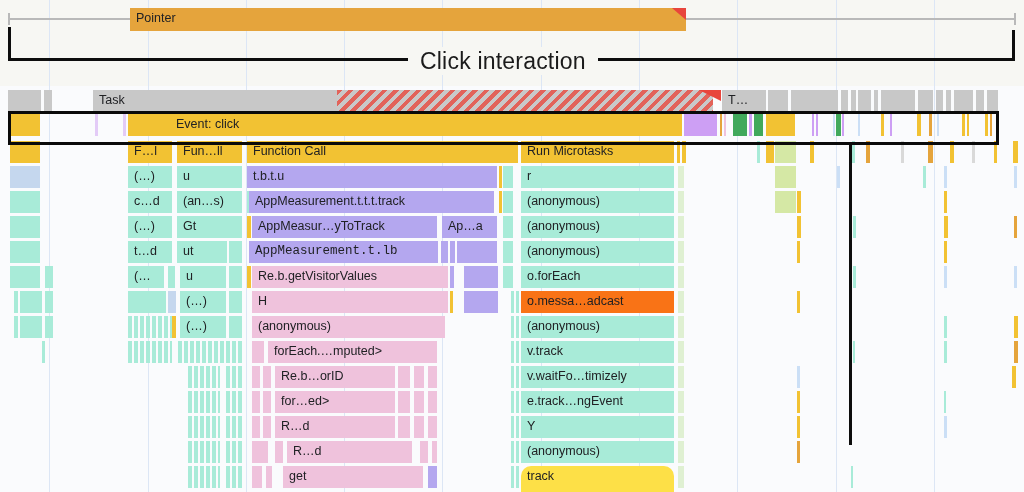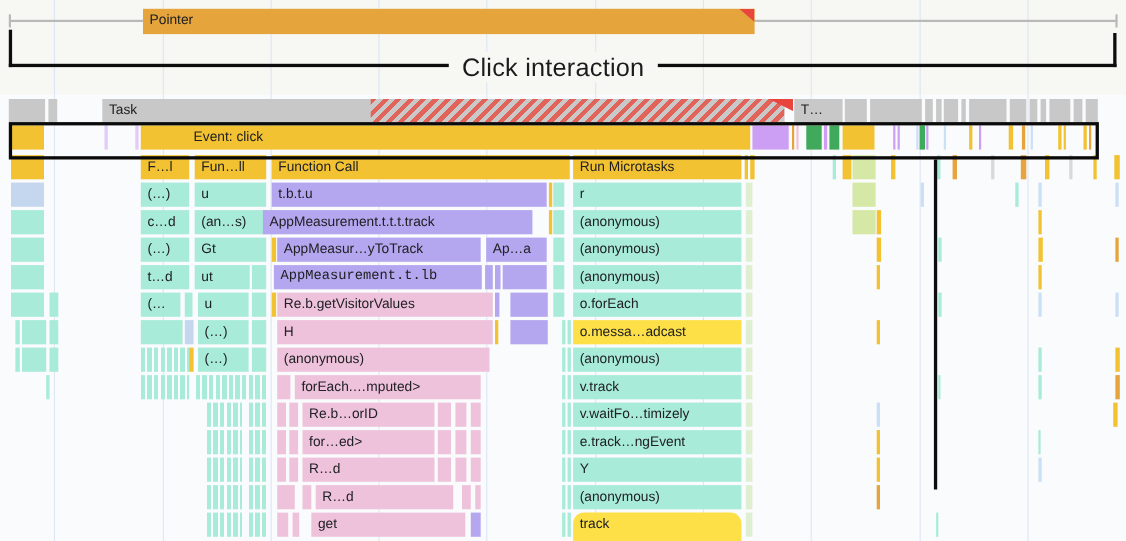--- a/index.html
+++ b/index.html
@@ -120,21 +120,21 @@
       <div class="bar sliver" style="left: 678px; top: 166px; width: 6px; height: 22px; background: rgb(223, 240, 210);"></div>
       <div class="bar sliver" style="left: 775px; top: 166px; width: 21px; height: 22px; background: rgb(213, 232, 165);"></div>
       <div class="bar sliver" style="left: 837px; top: 166px; width: 3px; height: 22px; background: rgb(203, 223, 246);"></div>
       <div class="bar sliver" style="left: 923px; top: 166px; width: 3px; height: 22px; background: rgb(168, 235, 216);"></div>
       <div class="bar sliver" style="left: 944px; top: 166px; width: 3px; height: 22px; background: rgb(203, 223, 246);"></div>
       <div class="bar sliver" style="left: 1014px; top: 166px; width: 3px; height: 22px; background: rgb(203, 223, 246);"></div>
       <div class="bar sliver" style="left: 10px; top: 191px; width: 30px; height: 22px; background: rgb(168, 235, 216);"></div>
       <div class="bar" style="left: 128px; top: 191px; width: 44px; height: 22px; background: rgb(168, 235, 216);">c…d</div>
       <div class="bar" style="left: 177px; top: 191px; width: 65px; height: 22px; background: rgb(168, 235, 216);">(an…s)</div>
       <div class="bar sliver" style="left: 247px; top: 191px; width: 3px; height: 22px; background: rgb(168, 235, 216);"></div>
-      <div class="bar" style="left: 239px; top: 191px; width: 245px; height: 22px; background: rgb(180, 167, 239);">AppMeasurement.t.t.t.track</div>
+      <div class="bar" style="left: 249px; top: 191px; width: 245px; height: 22px; background: rgb(180, 167, 239);">AppMeasurement.t.t.t.track</div>
       <div class="bar sliver" style="left: 499px; top: 191px; width: 3px; height: 22px; background: rgb(242, 194, 51);"></div>
       <div class="bar sliver" style="left: 503px; top: 191px; width: 10px; height: 22px; background: rgb(168, 235, 216);"></div>
       <div class="bar" style="left: 521px; top: 191px; width: 153px; height: 22px; background: rgb(168, 235, 216);">(anonymous)</div>
       <div class="bar sliver" style="left: 678px; top: 191px; width: 6px; height: 22px; background: rgb(223, 240, 210);"></div>
       <div class="bar sliver" style="left: 775px; top: 191px; width: 21px; height: 22px; background: rgb(213, 232, 165);"></div>
       <div class="bar sliver" style="left: 797px; top: 191px; width: 4px; height: 22px; background: rgb(242, 194, 51);"></div>
       <div class="bar sliver" style="left: 944px; top: 191px; width: 3px; height: 22px; background: rgb(242, 194, 51);"></div>
       <div class="bar sliver" style="left: 10px; top: 216px; width: 30px; height: 22px; background: rgb(168, 235, 216);"></div>
       <div class="bar" style="left: 128px; top: 216px; width: 44px; height: 22px; background: rgb(168, 235, 216);">(…)</div>
       <div class="bar" style="left: 177px; top: 216px; width: 65px; height: 22px; background: rgb(168, 235, 216);">Gt</div>
@@ -182,21 +182,21 @@
       <div class="bar sliver" style="left: 45px; top: 291px; width: 8px; height: 22px; background: rgb(168, 235, 216);"></div>
       <div class="bar sliver" style="left: 128px; top: 291px; width: 38px; height: 22px; background: rgb(168, 235, 216);"></div>
       <div class="bar sliver" style="left: 168px; top: 291px; width: 8px; height: 22px; background: rgb(197, 215, 238);"></div>
       <div class="bar" style="left: 180px; top: 291px; width: 46px; height: 22px; background: rgb(168, 235, 216);">(…)</div>
       <div class="bar sliver" style="left: 229px; top: 291px; width: 13px; height: 22px; background: rgb(168, 235, 216);"></div>
       <div class="bar" style="left: 252px; top: 291px; width: 196px; height: 22px; background: rgb(239, 194, 220);">H</div>
       <div class="bar sliver" style="left: 450px; top: 291px; width: 3px; height: 22px; background: rgb(242, 194, 51);"></div>
       <div class="bar sliver" style="left: 464px; top: 291px; width: 34px; height: 22px; background: rgb(180, 167, 239);"></div>
       <div class="bar sliver" style="left: 511px; top: 291px; width: 3px; height: 22px; background: rgb(168, 235, 216);"></div>
       <div class="bar sliver" style="left: 516px; top: 291px; width: 3px; height: 22px; background: rgb(168, 235, 216);"></div>
-      <div class="bar" style="left: 521px; top: 291px; width: 153px; height: 22px; background: #fde047;">o.messa…adcast</div>
+      <div class="bar" style="left: 521px; top: 291px; width: 153px; height: 22px; background: #f97316;">o.messa…adcast</div>
       <div class="bar sliver" style="left: 678px; top: 291px; width: 6px; height: 22px; background: rgb(223, 240, 210);"></div>
       <div class="bar sliver" style="left: 797px; top: 291px; width: 3px; height: 22px; background: rgb(242, 194, 51);"></div>
       <div class="bar sliver" style="left: 14px; top: 316px; width: 4px; height: 22px; background: rgb(168, 235, 216);"></div>
       <div class="bar sliver" style="left: 20px; top: 316px; width: 22px; height: 22px; background: rgb(168, 235, 216);"></div>
       <div class="bar sliver" style="left: 45px; top: 316px; width: 8px; height: 22px; background: rgb(168, 235, 216);"></div>
       <div class="bar sliver" style="left: 128px; top: 316px; width: 44px; height: 22px; background: repeating-linear-gradient(90deg, rgb(168, 235, 216) 0px, rgb(168, 235, 216) 4px, rgb(250, 251, 253) 4px, rgb(250, 251, 253) 6px);"></div>
       <div class="bar sliver" style="left: 172px; top: 316px; width: 4px; height: 22px; background: rgb(242, 194, 51);"></div>
       <div class="bar" style="left: 180px; top: 316px; width: 46px; height: 22px; background: rgb(168, 235, 216);">(…)</div>
       <div class="bar sliver" style="left: 229px; top: 316px; width: 13px; height: 22px; background: rgb(168, 235, 216);"></div>
       <div class="bar" style="left: 252px; top: 316px; width: 193px; height: 22px; background: rgb(239, 194, 220);">(anonymous)</div>

